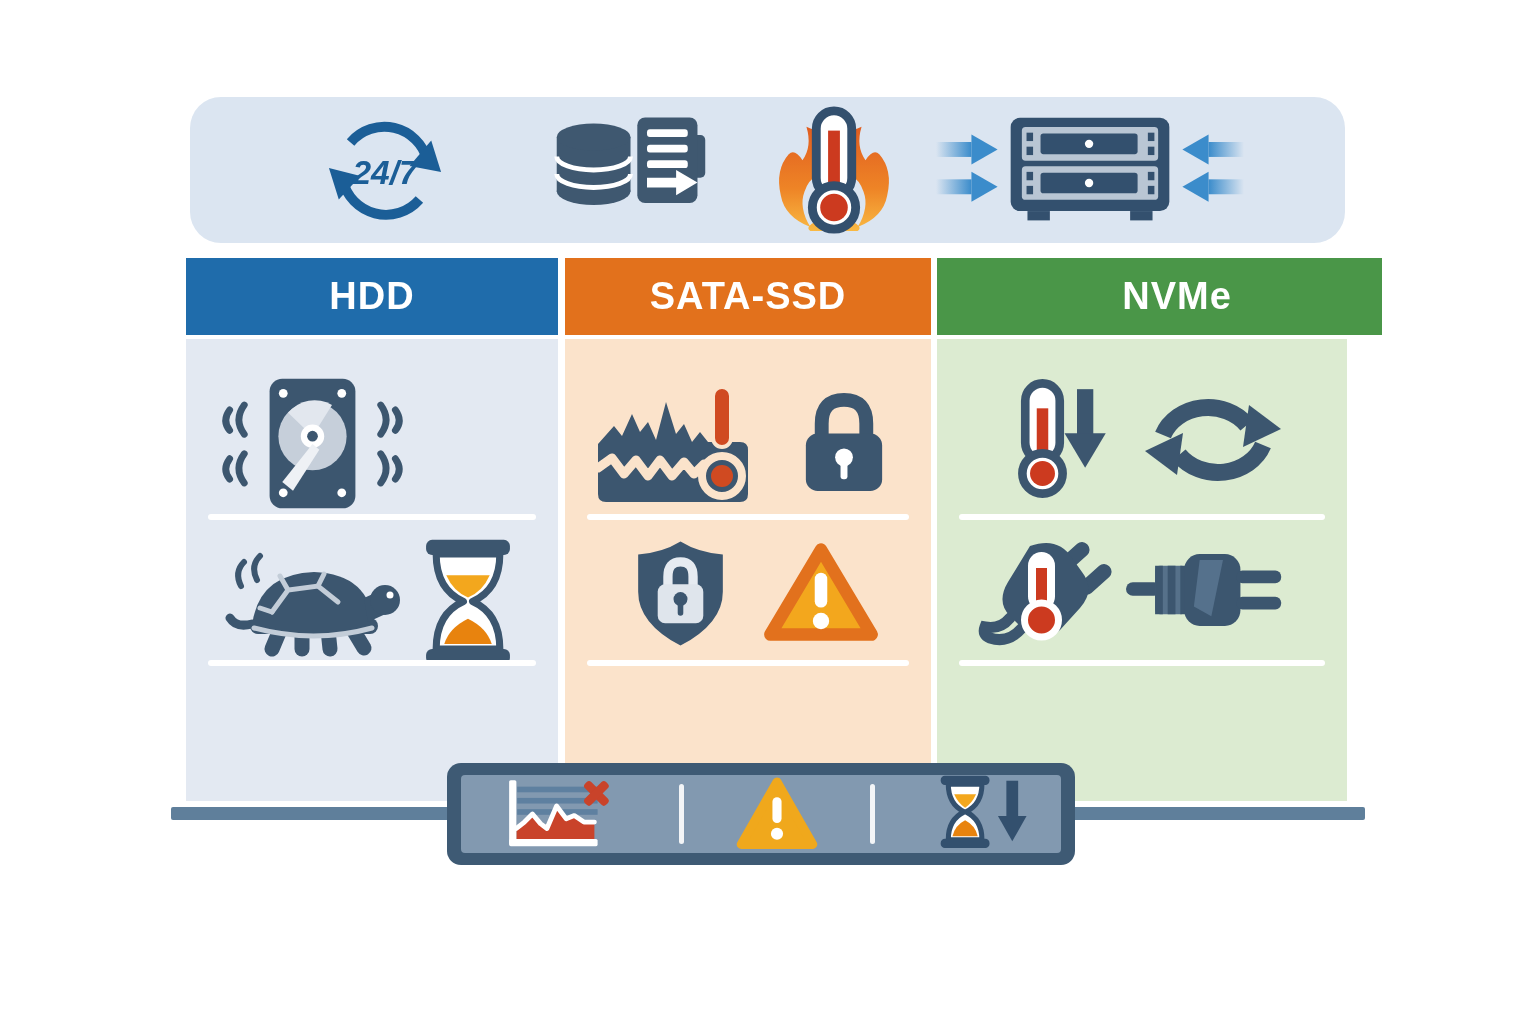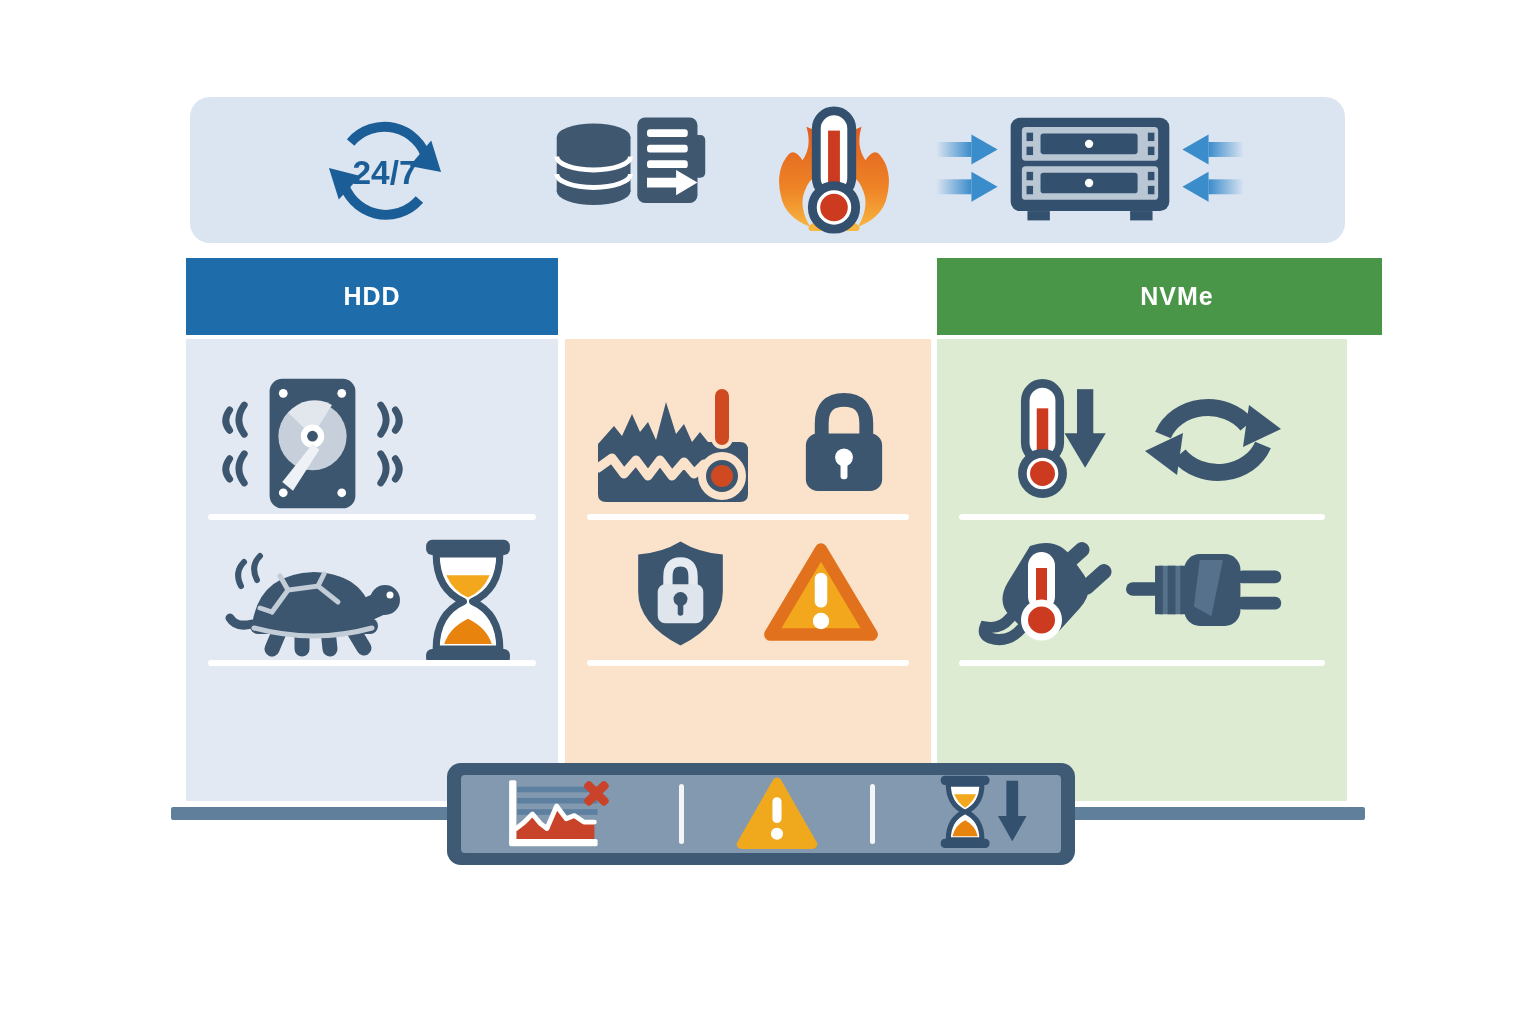--- a/index.html
+++ b/index.html
@@ -2,24 +2,24 @@
 <html><head>
 <meta charset="utf-8">
 <style>
   html,body{margin:0;padding:0;background:#ffffff;}
   #stage{
     position:relative;width:1536px;height:1024px;background:#ffffff;overflow:hidden;
     font-family:"Liberation Sans",sans-serif;
   }
   .abs{position:absolute;}
   
-  #banner{left:190px;top:97px;width:1155px;height:146px;border-radius:20px;background:#dbe5f1;}
+  #banner{left:190px;top:97px;width:1155px;height:146px;border-radius:31px;background:#dbe5f1;font-style:italic;}
   
   .col-header{top:258px;height:77px;display:flex;align-items:center;justify-content:center;}
-  .col-header .hdr-label{color:#ffffff;font-size:25px;font-weight:700;letter-spacing:1px;}
+  .col-header .hdr-label{color:#ffffff;font-size:38px;font-weight:700;letter-spacing:1px;}
   .col-body{top:339px;height:462px;}
   .separator{height:6px;background:#ffffff;border-radius:3px;z-index:3;}
   
   #baseline{left:171px;top:807px;width:1194px;height:13px;background:#5f7f9b;border-radius:2px;z-index:1;}
   #toolbar{left:447px;top:763px;width:628px;height:102px;background:#3e5a74;border-radius:14px;
            padding:12px 14px;box-sizing:border-box;z-index:2;}
   #toolbar-inner{width:100%;height:100%;background:#8299b0;border-radius:4px;
            display:flex;align-items:center;justify-content:space-around;}
   .tb-divider{width:5px;height:60px;background:#ffffff;border-radius:3px;opacity:.9;}
   svg{display:block;}
@@ -104,20 +104,23 @@
       <rect x="292" y="30" width="38" height="16" fill="url(#fadeR)"></rect>
       <polygon points="292,22 264,38 292,54" fill="#3b8ccb"></polygon>
       <rect x="292" y="70" width="38" height="16" fill="url(#fadeR)"></rect>
       <polygon points="292,62 264,78 292,94" fill="#3b8ccb"></polygon>
     </svg>
   </div>
 
   <div class="abs col-header" style="left: 186px; width: 372px; background-color: rgb(31, 108, 171);">
     <span class="hdr-label">HDD</span>
   </div>
+  <div class="abs col-header" style="left: 565px; width: 366px; background-color: rgb(226, 113, 28);">
+    <span class="hdr-label">SATA-SSD</span>
+  </div>
   <div class="abs col-header" style="left: 937px; width: 410px; background-color: rgb(74, 150, 72); padding-left: 35px;">
     <span class="hdr-label">NVMe</span>
   </div>
 
   <div class="abs col-body" style="left: 186px; width: 372px; background-color: rgb(227, 233, 242);"></div>
   <div class="abs col-body" style="left: 565px; width: 366px; background-color: rgb(251, 227, 203);"></div>
   <div class="abs col-body" style="left: 937px; width: 410px; background-color: rgb(220, 235, 209);"></div>
 
   <div class="abs separator" style="left:208px;top:514px;width:328px"></div>
   <div class="abs separator" style="left:208px;top:660px;width:328px"></div>

